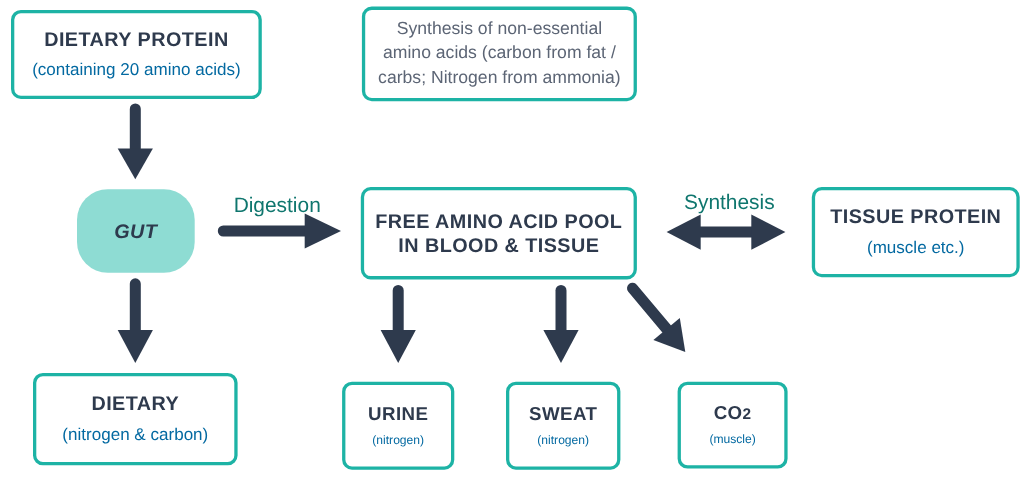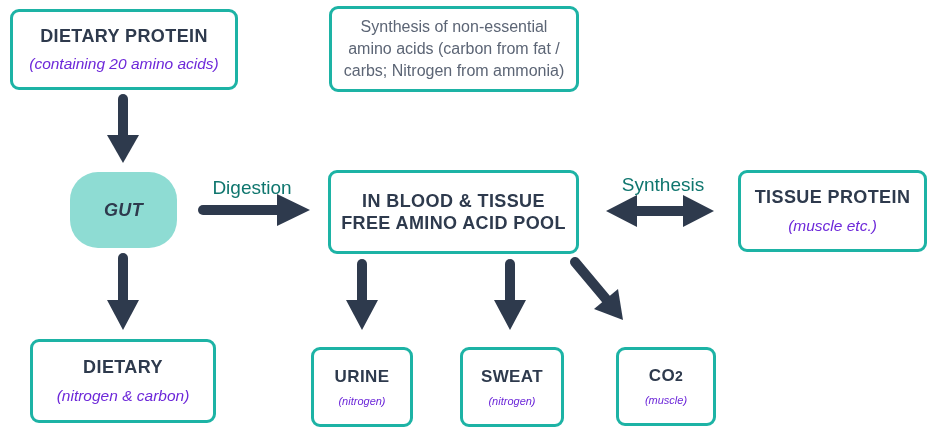--- a/index.html
+++ b/index.html
@@ -24,25 +24,24 @@
     box-sizing: border-box;
   }
   .node-title {
     color: #2e3a4d;
     font-weight: bold;
     font-size: 18px;
     letter-spacing: 0.4px;
     line-height: 1.25;
   }
   .node-sub {
-    color: #6d28d9;
+    color: #0369a1;
     font-size: 15.5px;
     margin-top: 7px;
     line-height: 1.3;
-    font-style: italic;
   }
   .note-text {
     color: #5c6575;
     font-size: 16px;
     line-height: 1.38;
     padding: 0 10px;
   }
   .gut-pill {
     position: absolute;
     background: #8edcd3;
@@ -124,22 +123,22 @@
     <div class="note-text">Synthesis of non-essential amino acids (carbon from fat / carbs; Nitrogen from ammonia)</div>
   </div>
 
   <div class="gut-pill" style="left:70px; top:172px; width:107px; height:76px;">
     <div class="node-title">GUT</div>
   </div>
 
   <div class="edge-label" style="left:204px; top:177px; width:96px;">Digestion</div>
 
   <div class="node" style="left:328px; top:170px; width:251px; height:84px;">
+    <div class="node-title">FREE AMINO ACID POOL</div>
     <div class="node-title">IN BLOOD &amp; TISSUE</div>
-    <div class="node-title">FREE AMINO ACID POOL</div>
   </div>
 
   <div class="edge-label" style="left:617px; top:174px; width:92px;">Synthesis</div>
 
   <div class="node" style="left:738px; top:170px; width:189px; height:82px;align-items:center;">
     <div class="node-title">TISSUE PROTEIN</div>
     <div class="node-sub">(muscle etc.)</div>
   </div>
 
   <div class="node" style="left:30px; top:339px; width:186px; height:84px;">

